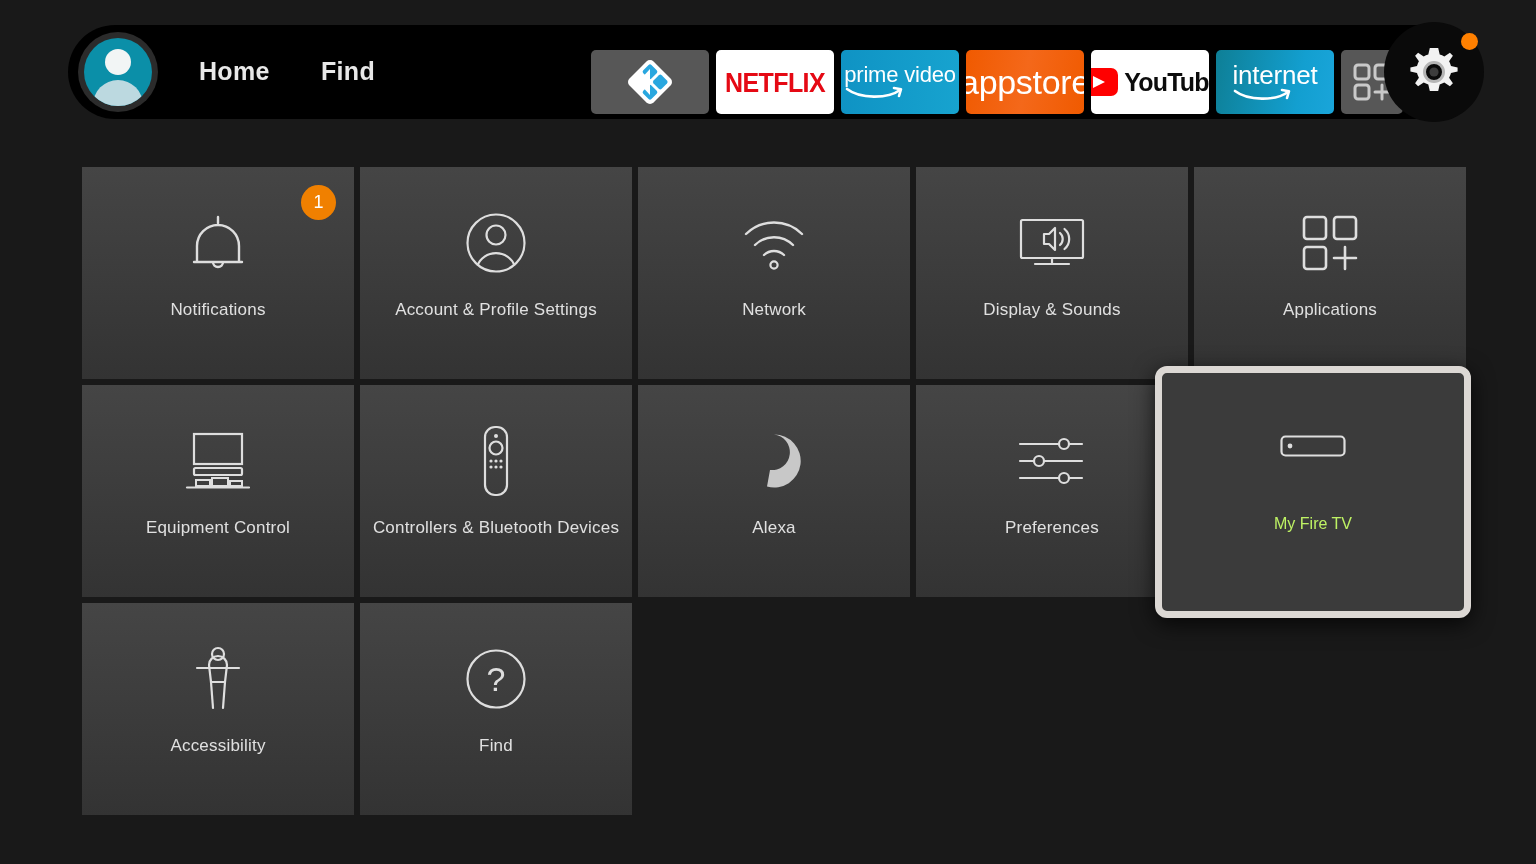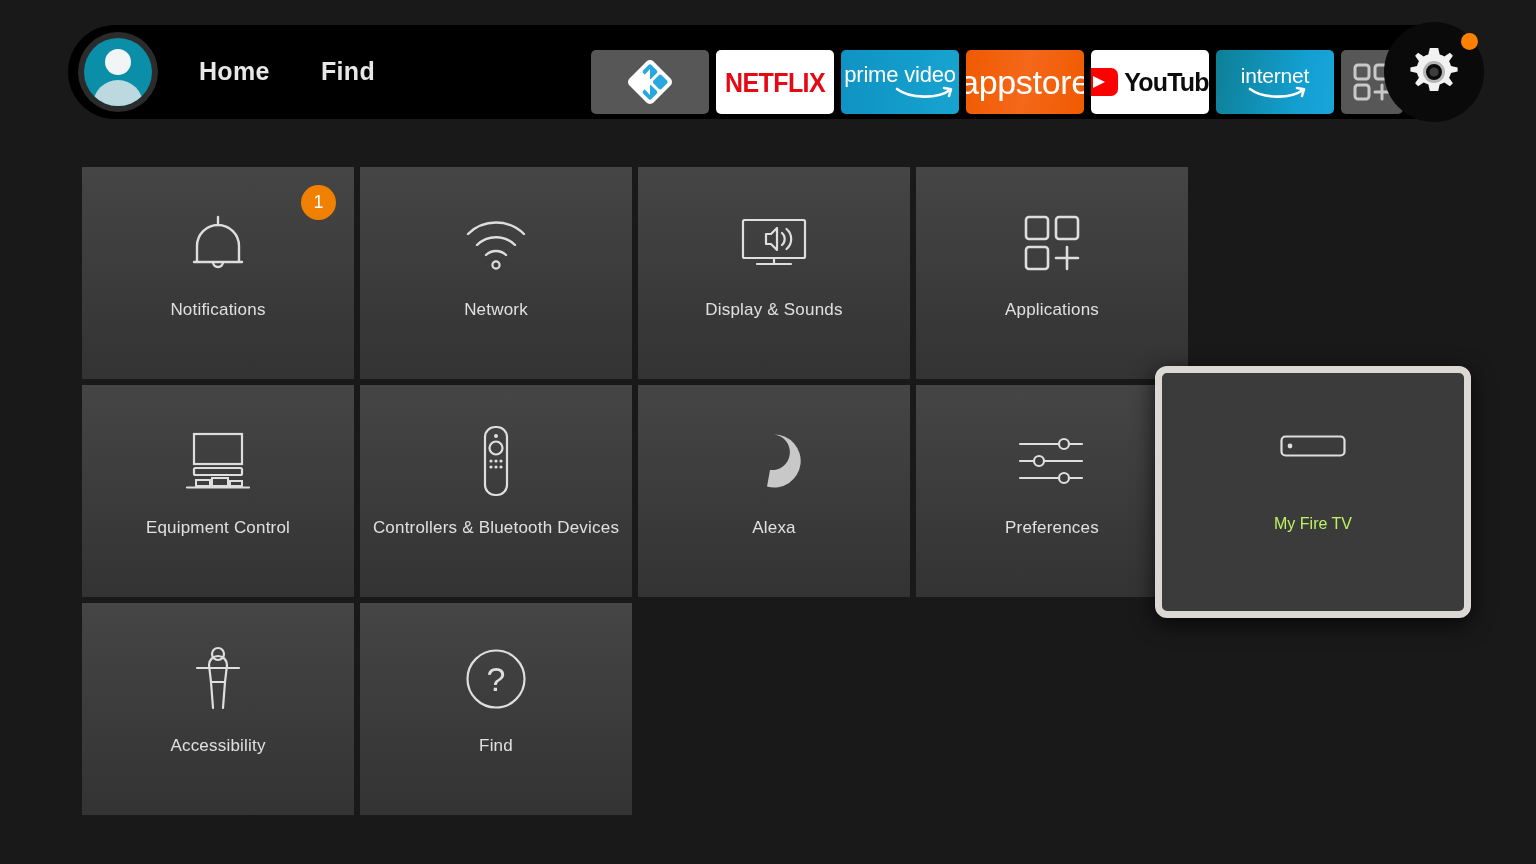--- a/index.html
+++ b/index.html
@@ -115,29 +115,29 @@
     transform: scaleY(1.12);
   }
   .appstore-text {
     color: #ffffff;
     font-size: 34px;
     letter-spacing: -0.3px;
   }
   .amazon-brand {
     display: flex;
     flex-direction: column;
-    align-items: flex-end;
+    align-items: flex-start;
     line-height: 1;
   }
   .amazon-brand .word {
     color: #fff;
     font-size: 22px;
     letter-spacing: -0.2px;
   }
-  .amazon-brand .word.small { font-size: 21px; }
+  .amazon-brand .word.small { font-size: 26px; }
 
   .yt-logo { display: flex; align-items: center; gap: 6px; }
   .yt-play {
     width: 40px; height: 28px;
     background: #ff0000;
     border-radius: 7px;
     position: relative;
   }
   .yt-play::after {
     content: "";
@@ -361,20 +361,30 @@
           <svg width="62" height="66" viewBox="0 0 62 66">
             <path d="M31 7 V13" stroke="#dedede" stroke-width="2.4" stroke-linecap="round"></path>
             <path d="M10 52 V36 a21 21 0 0 1 42 0 V52" fill="none" stroke="#dedede" stroke-width="2.4" stroke-linejoin="round"></path>
             <path d="M7 52 H55" stroke="#dedede" stroke-width="2.4" stroke-linecap="round"></path>
             <path d="M26 52 a5 5 0 0 0 10 0" fill="none" stroke="#dedede" stroke-width="2.4"></path>
           </svg>
         </div>
         <div class="tile-label">Notifications</div>
       </div>
 
+      <div class="tile">
+        <div class="tile-icon">
+          <svg width="62" height="62" viewBox="0 0 62 62">
+            <circle cx="31" cy="31" r="28.5" fill="none" stroke="#dedede" stroke-width="2.2"></circle>
+            <circle cx="31" cy="23" r="9.5" fill="none" stroke="#dedede" stroke-width="2.2"></circle>
+            <path d="M12.5 53.5 a19.5 18 0 0 1 37 0" fill="none" stroke="#dedede" stroke-width="2.2"></path>
+          </svg>
+        </div>
+        <div class="tile-label">Account &amp; Profile Settings</div>
+      </div>
 
       <div class="tile">
         <div class="tile-icon">
           <svg width="66" height="56" viewBox="0 0 66 56">
             <path d="M5 19 a40 40 0 0 1 56 0" fill="none" stroke="#dedede" stroke-width="2.4" stroke-linecap="round"></path>
             <path d="M14 30 a27 27 0 0 1 38 0" fill="none" stroke="#dedede" stroke-width="2.4" stroke-linecap="round"></path>
             <path d="M23 40 a14.5 14.5 0 0 1 20 0" fill="none" stroke="#dedede" stroke-width="2.4" stroke-linecap="round"></path>
             <circle cx="33" cy="50" r="3.6" fill="none" stroke="#dedede" stroke-width="2.2"></circle>
           </svg>
         </div>

